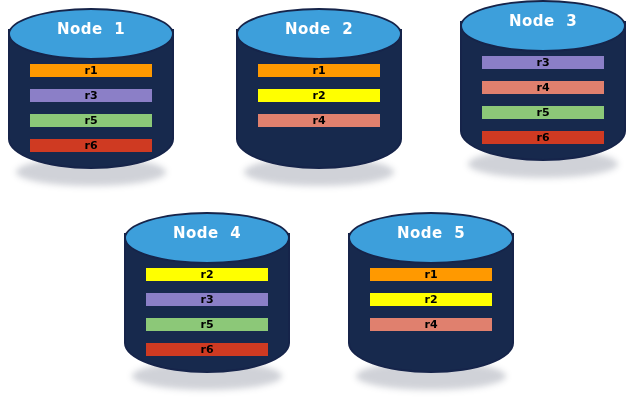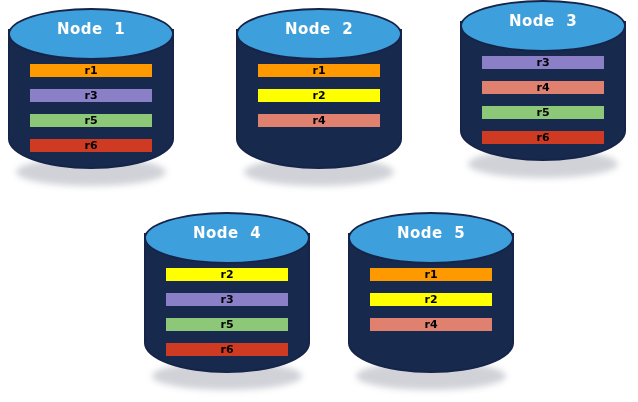--- a/index.html
+++ b/index.html
@@ -121,21 +121,21 @@
       <div class="body" style="background: rgb(23, 41, 77); border-color: rgb(22, 36, 74);"></div>
       <div class="top" style="background: rgb(61, 159, 219); border-color: rgb(22, 36, 74);"></div>
       <div class="title" style="color: rgb(255, 255, 255);">Node  3</div>
       <div class="bars">
         <div class="bar" style="background: rgb(139, 127, 199);">r3</div>
         <div class="bar" style="background: rgb(224, 128, 110);">r4</div>
         <div class="bar" style="background: rgb(140, 200, 120);">r5</div>
         <div class="bar" style="background: rgb(207, 58, 34);">r6</div>
       </div>
     </div>
-    <div class="node" style="left: 144px; top: 212px;">
+    <div class="node" style="left: 124px; top: 212px;">
       <div class="shadow"></div>
       <div class="body" style="background: rgb(23, 41, 77); border-color: rgb(22, 36, 74);"></div>
       <div class="top" style="background: rgb(61, 159, 219); border-color: rgb(22, 36, 74);"></div>
       <div class="title" style="color: rgb(255, 255, 255);">Node  4</div>
       <div class="bars">
         <div class="bar" style="background: rgb(255, 255, 0);">r2</div>
         <div class="bar" style="background: rgb(139, 127, 199);">r3</div>
         <div class="bar" style="background: rgb(140, 200, 120);">r5</div>
         <div class="bar" style="background: rgb(207, 58, 34);">r6</div>
       </div>

